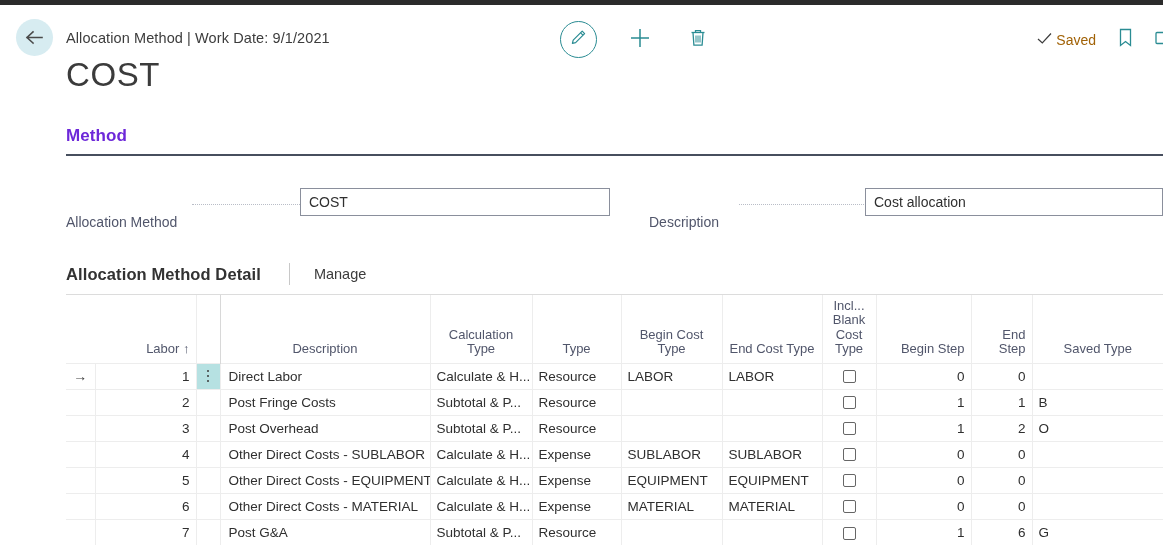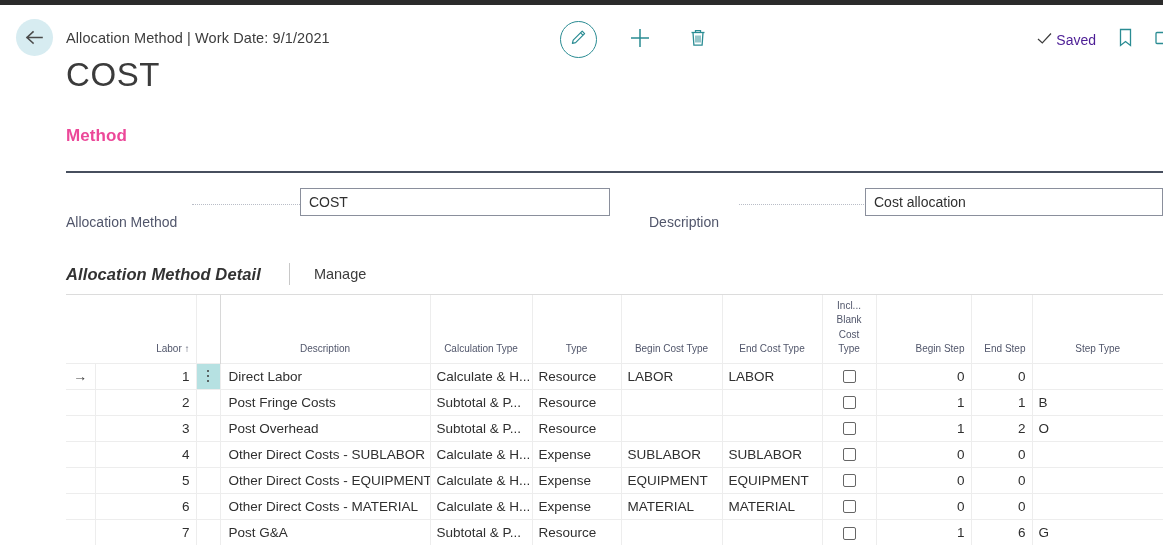--- a/index.html
+++ b/index.html
@@ -46,39 +46,39 @@
   }
   .icon-btn { cursor: pointer; display:flex; align-items:center; justify-content:center;
               width: 30px; height: 30px; }
 
   .right-cmds {
     position: absolute; right: 0px; top: 23px;
     display: flex; align-items: center; gap: 22px;
   }
   .saved {
     display: flex; align-items: center; gap: 4px;
-    font-size: 14px; color: #4c1d95; white-space: nowrap;
+    font-size: 14px; color: #a16207; white-space: nowrap;
   }
   .bookmark-ic { cursor:pointer; }
   .edge-ic { margin-right: -8px; cursor:pointer; }
 
   
   .page-title {
     position: absolute; left: 66px; top: 56px;
     font-size: 33px; font-weight: 300; color: #3b3b3b;
     letter-spacing: .6px;
   }
 
   
   .section {
     position: absolute; left: 66px; top: 126px; width: 1097px;
   }
   .section-title {
-    font-size: 17px; font-weight: 600; color: #ec4899;
-    padding-bottom: 25px; letter-spacing: .1px;
+    font-size: 17px; font-weight: 600; color: #6d28d9;
+    padding-bottom: 8px; letter-spacing: .1px;
   }
   .section-rule { height: 2px; background: #474f5e; width: 1097px; }
 
   .fields-row { position: absolute; left: 0; top: 48px; width: 1097px; height: 40px; }
   .field { position: absolute; display: flex; align-items: center; }
   .field-label {
     font-size: 14px; color: #51566b; white-space: nowrap; margin-top: 40px;
   }
   .dots {
     flex: 1;
@@ -99,35 +99,35 @@
   .field-b .field-label { width: 80px; }
   .field-b .dots { width: 175px; flex:none; }
   .field-b .field-input { position:absolute; left: 216px; width: 298px; }
 
   
   .detail-head {
     position: absolute; left: 66px; top: 263px;
     display: flex; align-items: center;
   }
   .detail-title {
-    font-size: 16.5px; font-weight: 600; color: #323232; letter-spacing: .1px; font-style: italic;
+    font-size: 16.5px; font-weight: 600; color: #323232; letter-spacing: .1px;
   }
   .detail-sep { width: 1px; height: 22px; background: #c8c8c8; margin: 0 24px 0 28px; }
   .detail-manage { font-size: 14.5px; color: #3c3c3c; cursor: pointer; }
 
   
   .grid {
     position: absolute; left: 66px; top: 294px;
     width: 1097px; border-top: 1px solid #dcdcdc;
     font-size: 13.5px; color: #2f2f2f;
   }
   table { border-collapse: collapse; table-layout: fixed; width: 1097px; }
   thead th {
     vertical-align: bottom;
-    font-weight: 400; color: #51566b; font-size: 10px;
+    font-weight: 400; color: #51566b; font-size: 13px;
     padding: 0 6px 6px 6px; height: 68px;
     border-right: 1px solid #ededed;
     line-height: 14.5px;
   }
   thead th.noborder { border-right: none; }
   thead th.bl { border-left: 1px solid #d8d8d8; }
   tbody td {
     height: 26px; padding: 0 6px;
     border-top: 1px solid #ededed;
     border-right: 1px solid #ededed;
@@ -291,21 +291,21 @@
           <th class="ta-r">Labor ↑</th>
           <th class="noborder"></th>
           <th class="bl">Description</th>
           <th>Calculation Type</th>
           <th>Type</th>
           <th>Begin Cost Type</th>
           <th>End Cost Type</th>
           <th>Incl... Blank Cost Type</th>
           <th class="ta-r">Begin Step</th>
           <th class="ta-r">End Step</th>
-          <th class="noborder">Step Type</th>
+          <th class="noborder">Saved Type</th>
         </tr>
       </thead>
       <tbody id="grid-body">
           <tr>
             <td class="row-indicator"><span>→</span></td>
             <td class="ta-r">1</td>
             <td class="dots-cell"><span><i></i><i></i><i></i></span></td>
             <td class="bl">Direct Labor</td>
             <td>Calculate &amp; H...</td>
             <td>Resource</td>

